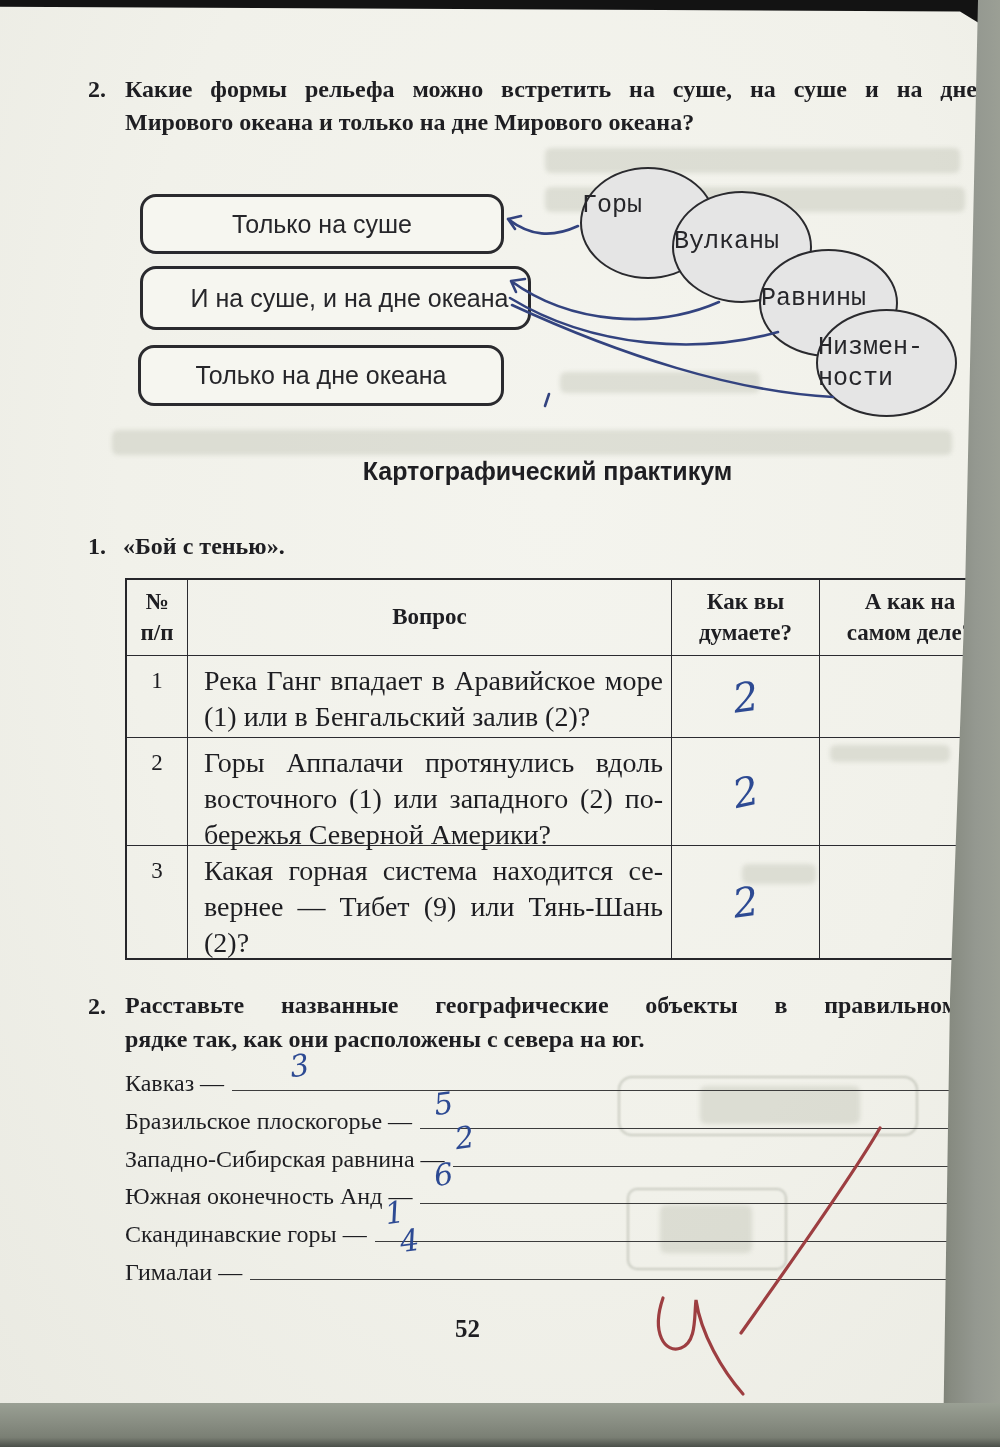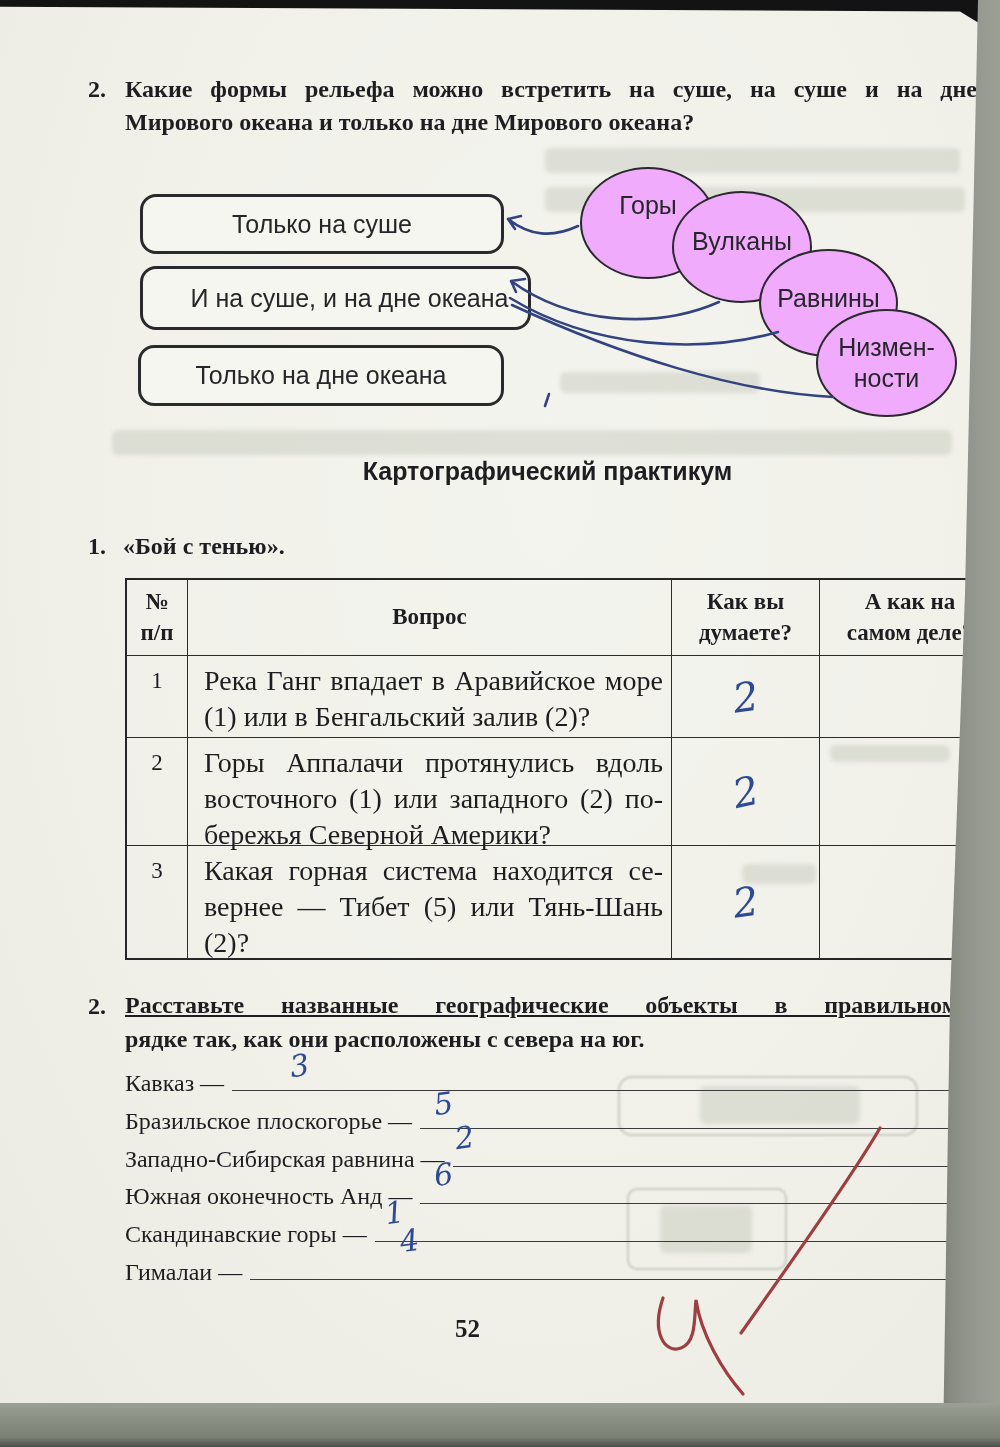--- a/index.html
+++ b/index.html
@@ -25,23 +25,23 @@
   .ghost{position:absolute;background:rgba(165,170,152,.28);filter:blur(2px);border-radius:6px;z-index:1;}
   .ghost-box{position:absolute;border:2px solid rgba(140,146,130,.40);border-radius:14px;z-index:1;filter:blur(1px);}
   
   .qnum{position:absolute;font-weight:bold;font-size:24px;}
   .qline{position:absolute;left:125px;font-weight:bold;font-size:24px;white-space:nowrap;z-index:2;}
   .just{white-space:normal;text-align:justify;text-align-last:justify;}
   
   .cat-box{position:absolute;background:#f6f6f0;border:3px solid #2a2a2e;border-radius:16px;
     display:flex;align-items:center;justify-content:center;z-index:2;
     font-family:"Liberation Sans",sans-serif;font-size:25px;color:#26262a;}
-  .oval{position:absolute;background:#f0abfc;border:2.4px solid #2a2a2e;border-radius:50%;
-    display:flex;flex-direction:column;align-items:center;z-index:2;
-    font-family:Liberation Sans, sans-serif;font-size:25px;color:#26262a;line-height:1.25;}
+  .oval{position:absolute;background:#e5e5e5;border:2.4px solid #2a2a2e;border-radius:50%;
+    display:flex;flex-direction:column;z-index:2;
+    font-family:Liberation Mono, monospace;font-size:25px;color:#26262a;line-height:1.25;}
   
   .section-title{position:absolute;left:125px;top:457px;width:845px;text-align:center;z-index:2;
     font-family:"Liberation Sans",sans-serif;font-weight:bold;font-size:25px;}
   .ex-title{position:absolute;font-weight:bold;font-size:24px;z-index:2;}
   
   .tbl{position:absolute;left:125px;top:578px;width:873px;z-index:2;
     border:2.5px solid #26262a;display:grid;
     grid-template-columns:61px 484px 148px 1fr;
     grid-template-rows:76px 82px 108px 112px;}
   .cell{box-sizing:border-box;}
@@ -169,31 +169,31 @@
     <div>бережья Северной Америки?</div>
   </div>
   <div class="cell br bb acell">
     <span class="hw hw-big" style="transform:rotate(-12deg);">2</span>
   </div>
   <div class="cell bb acell"></div>
 
   <div class="cell br ncell">3</div>
   <div class="cell br qcell">
     <div class="stretch">Какая горная система находится се-</div>
-    <div class="stretch">вернее — Тибет (5) или Тянь-Шань</div>
+    <div class="stretch">вернее — Тибет (9) или Тянь-Шань</div>
     <div>(2)?</div>
   </div>
   <div class="cell br acell">
     <span class="hw hw-big">2</span>
   </div>
   <div class="cell acell"></div>
 </div>
 
 <div class="qnum" style="left:88px;top:993px;z-index:2;">2.</div>
-<div class="qline just" style="top:992px;width:833px;text-decoration:underline;">Расставьте названные географические объекты в правильном</div>
+<div class="qline just" style="top:992px;width:833px;">Расставьте названные географические объекты в правильном</div>
 <div class="qline" style="top:1026px;">рядке так, как они расположены с севера на юг.</div>
 
 <div class="list">
   <div class="lrow">
     <span>Кавказ —</span>
     <span class="blank">
         <span class="hw">3</span>
       </span>
   </div>
   <div class="lrow">

